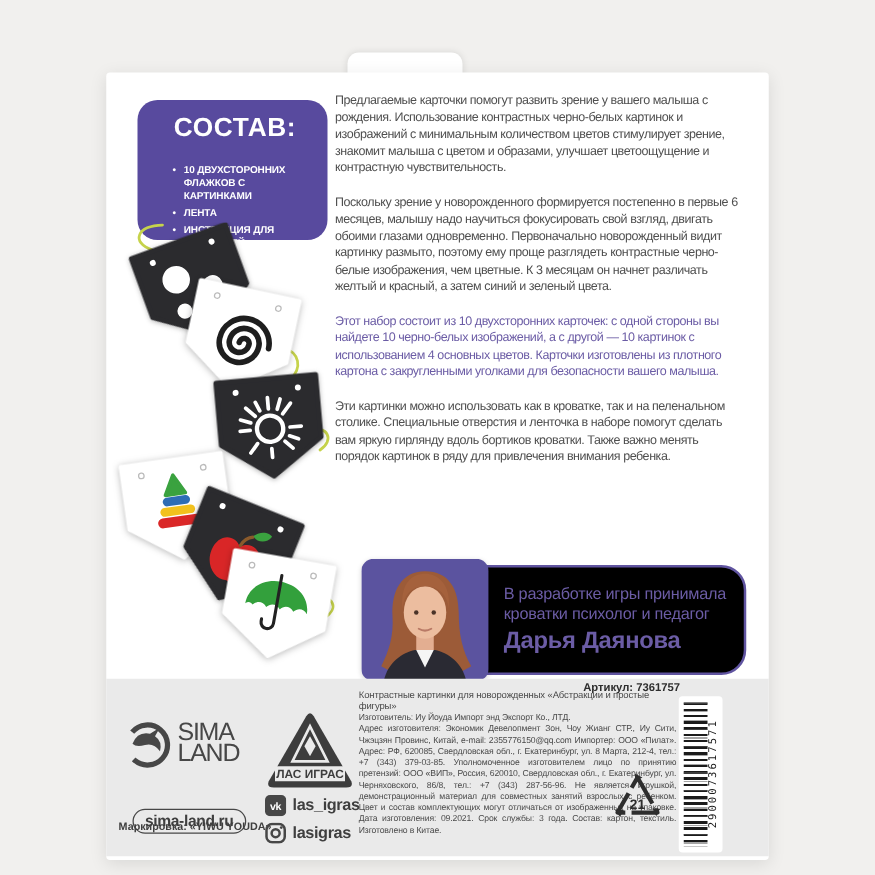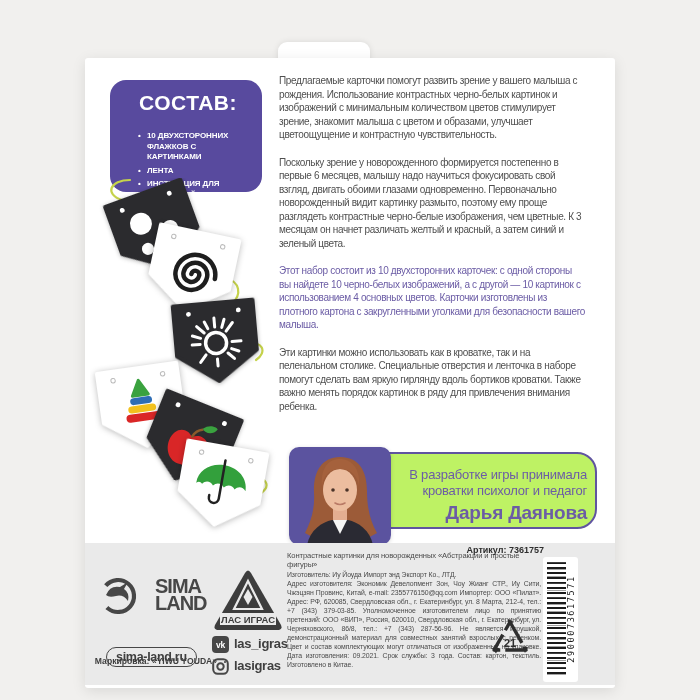--- a/index.html
+++ b/index.html
@@ -13,34 +13,34 @@
   .compose-box{position:absolute;left:25px;top:22px;width:152px;height:112px;background:#584a9e;
                border-radius:16px;color:#fff;box-sizing:border-box;padding:9px 8px 0 12px}
   .compose-title{font-size:21px;font-weight:bold;text-align:center;letter-spacing:.5px;margin:2px 0 8px}
   .compose-list{list-style:none;margin:16px;padding:0;font-size:8px;font-weight:bold;line-height:10.5px;
                 letter-spacing:-.1px;text-transform:uppercase}
   .compose-list li{position:relative;padding-left:9px;margin-bottom:3px}
   .compose-list li::before{content:"•";position:absolute;left:0;top:0}
   
   .text-col{position:absolute;left:181px;top:16px;width:332px;color:#4f4f4f;font-size:10px;
             line-height:13.5px;letter-spacing:-.35px}
-  .text-col p{margin:0 13px 14px}
+  .text-col p{margin:0 2px 14px}
   .text-col p.purple{color:#6b5ca5}
   
-  .callout{position:absolute;left:260px;top:394px;width:252px;height:77px;border:2px solid #6054a0;
-           border-radius:20px;box-sizing:border-box;background:#bef264;color:#6b5ca5;text-align:right;
+  .callout{position:absolute;left:260px;top:394px;width:252px;height:88px;border:2px solid #6054a0;
+           border-radius:20px;box-sizing:border-box;background:#000000;color:#6b5ca5;text-align:left;
            padding:13px 8px 0 56px}
   .callout .l1{font-size:13px;line-height:16px;letter-spacing:-.2px}
   .callout .name{font-size:19px;font-weight:bold;margin-top:3px;letter-spacing:-.2px}
   .photo{position:absolute;left:204px;top:389px;width:102px;height:98px;border-radius:10px;
          overflow:hidden;box-shadow:0 1px 4px rgba(0,0,0,.15)}
   
   .strip{position:absolute;left:0;right:0;top:485px;bottom:3px;background:#eaeaea;color:#3f3f3f}
   .sima{position:absolute;left:12px;top:30px;display:flex;align-items:center}
-  .sima-word{font-weight:bold;font-size:20px;line-height:17px;letter-spacing:-1px;color:#474747;margin-left:16px}
+  .sima-word{font-weight:normal;font-size:20px;line-height:17px;letter-spacing:-1px;color:#474747;margin-left:3px}
   .site-box{position:absolute;left:21px;top:104px;border:1.6px solid #474747;border-radius:10px;
             padding:2px 9px;font-size:12.5px;font-weight:bold;letter-spacing:-.3px;color:#3f3f3f}
   .marking{position:absolute;left:6px;top:113px;width:130px;text-align:center;font-size:8.6px;
            font-weight:bold;color:#3f3f3f}
   .las{position:absolute;left:128px;top:26px}
   .social{position:absolute;left:127px;display:flex;align-items:flex-start;gap:5px;font-size:13px;
           font-weight:bold;letter-spacing:-.3px;color:#3f3f3f}
   .social.vk{top:93px}.social.ig{top:115px}
   .fineprint{position:absolute;left:202px;top:8px;width:254px;font-size:6.9px;line-height:9px;
              text-align:justify;color:#4a4a4a;letter-spacing:-.1px}

